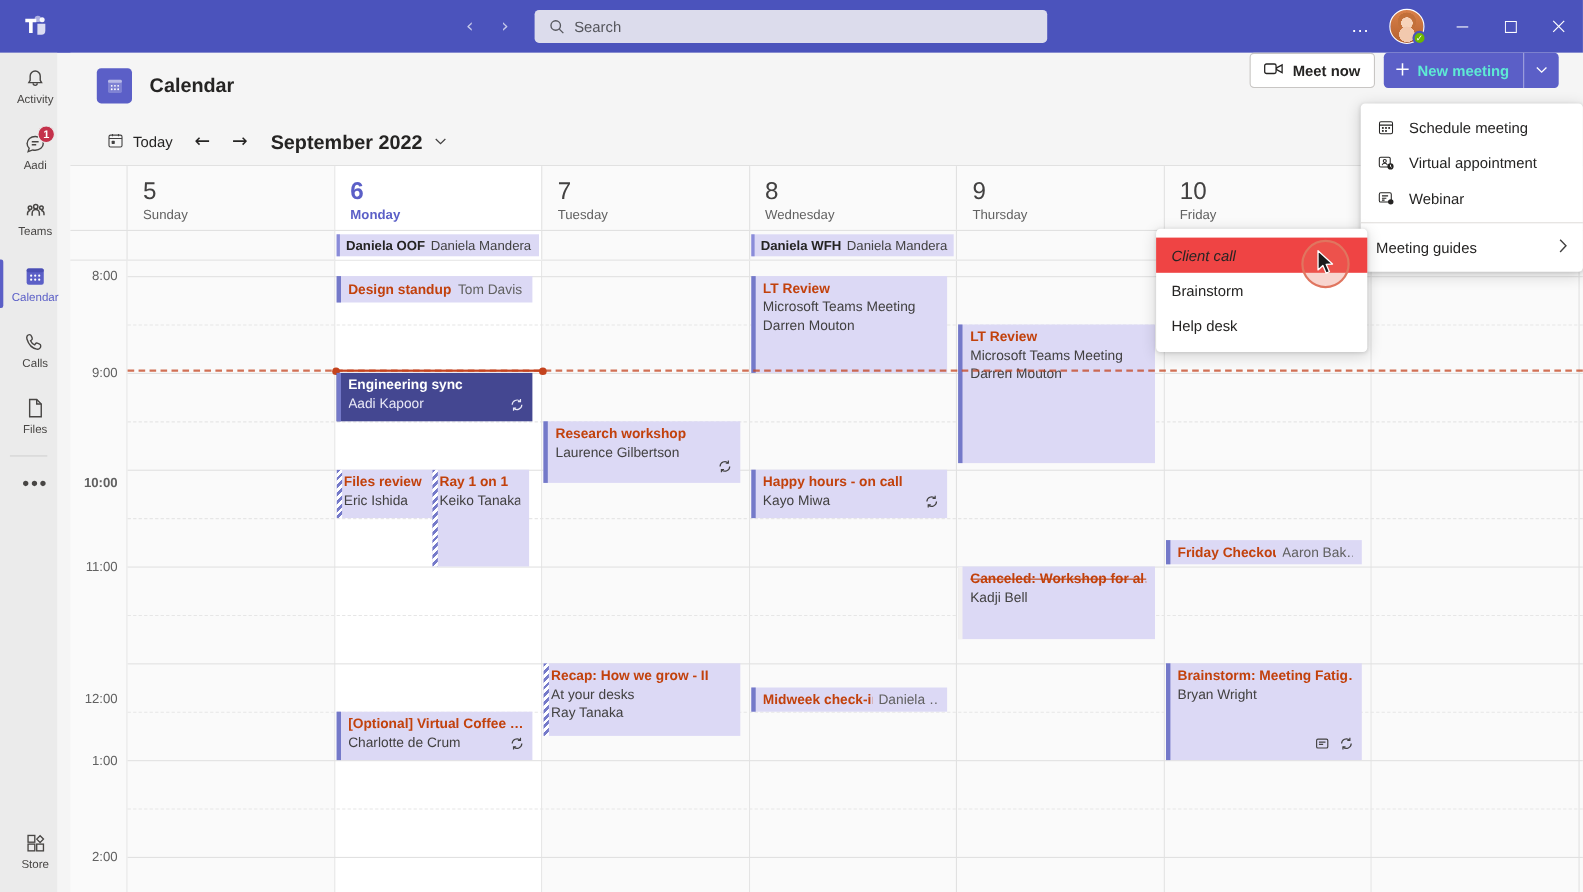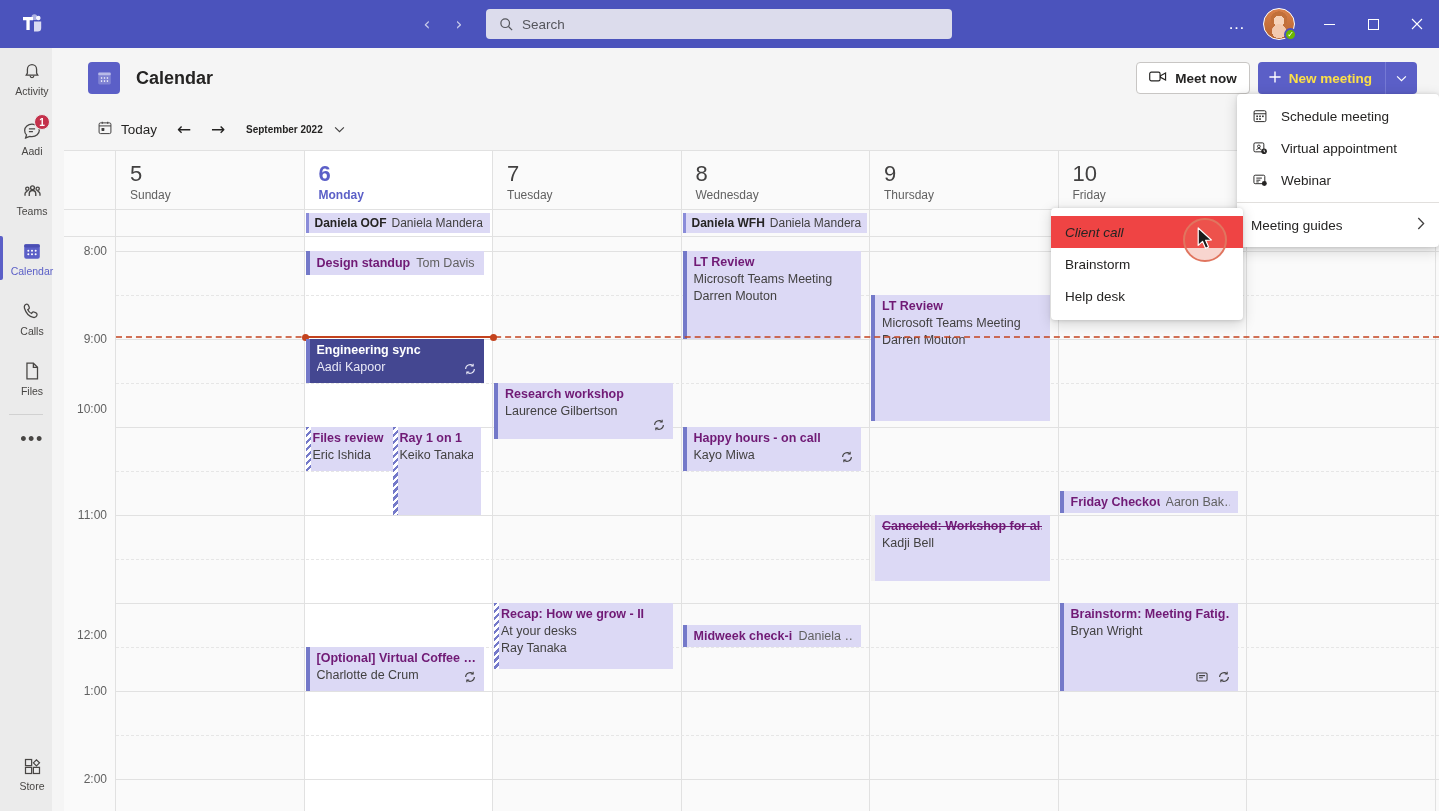--- a/index.html
+++ b/index.html
@@ -120,30 +120,30 @@
     display: flex; align-items: center; padding-left: 24px;
   }
   .page-icon {
     width: 32px; height: 32px; border-radius: 4px; background: #5b5fc7;
     display: flex; align-items: center; justify-content: center;
   }
   .page-title {
     font-size: 18px; font-weight: bold; color: #252423; margin-left: 16px;
   }
   .hdr-actions {
-    position: absolute; right: 22px; top: 14px; display: flex; align-items: center; gap: 8px;
+    position: absolute; right: 22px; top: 0; display: flex; align-items: center; gap: 8px;
   }
   .btn-meetnow {
     height: 32px; padding: 0 12px; border: 1px solid #c8c6c4; border-radius: 4px;
     background: #fff; display: flex; align-items: center; gap: 8px;
     font-size: 13.5px; font-weight: bold; color: #252423; cursor: pointer;
   }
   .btn-split { display: flex; }
   .btn-new {
-    height: 32px; padding: 0 13px 0 10px; background: #5b5fc7; color: #fde047;
+    height: 32px; padding: 0 13px 0 10px; background: #5b5fc7; color: #5eead4;
     border-radius: 4px 0 0 4px; display: flex; align-items: center; gap: 7px;
     font-size: 13.5px; font-weight: bold; cursor: pointer;
   }
   .btn-new-caret {
     height: 32px; width: 32px; background: #5b5fc7; color: #fff;
     border-radius: 0 4px 4px 0; border-left: 1px solid #7579d4;
     display: flex; align-items: center; justify-content: center; cursor: pointer;
     font-size: 11px;
   }
 
@@ -155,21 +155,21 @@
   .tb-today {
     height: 30px; padding: 0 9px; border-radius: 4px; display: flex; align-items: center;
     gap: 8px; font-size: 13.5px; color: #252423; cursor: pointer;
   }
   .tb-arrow {
     width: 32px; height: 30px; border-radius: 4px; display: flex;
     align-items: center; justify-content: center; color: #252423; cursor: pointer;
     font-size: 17px; font-family: "DejaVu Sans", sans-serif;
   }
   .tb-month {
-    margin-left: 10px; font-size: 10px; font-weight: bold; color: #252423;
+    margin-left: 10px; font-size: 18px; font-weight: bold; color: #252423;
     cursor: pointer; display: flex; align-items: center; gap: 11px;
   }
   .tb-month-caret { font-size: 11px; font-weight: normal; color: #424141; }
 
   
   .cal {
     position: absolute; left: 0; top: 102px; width: 1375px; height: 661px;
     background: #fafafa; border-top: 1px solid #e1e1e1;
   }
   .day-head-row {
@@ -244,21 +244,21 @@
     position: absolute; width: 7px; height: 7px; border-radius: 50%;
     background: #c4431e; z-index: 8;
   }
 
   
   .ev {
     position: absolute; background: #dcd9f5; border-left: 4px solid #7479c9;
     border-radius: 0; padding: 3px 8px 2px 7px; overflow: hidden; cursor: pointer;
     z-index: 4;
   }
-  .ev-title { font-size: 12.5px; font-weight: bold; color: #701a75; line-height: 17px;
+  .ev-title { font-size: 12.5px; font-weight: bold; color: #c2410c; line-height: 17px;
     white-space: nowrap; overflow: hidden; }
   .ev-sub { font-size: 12.5px; color: #424141; line-height: 17px; white-space: nowrap; overflow: hidden; }
   .ev.inline { padding-top: 2px; display: flex; align-items: center; gap: 6px; }
   .ev.inline .ev-sub { color: #616161; }
   .ev.current {
     background: #444791; border-left-color: #7479c9; z-index: 9;
   }
   .ev.current .ev-title { color: #ffffff; }
   .ev.current .ev-sub { color: #e8e8f6; }
   .ev.tentative {
@@ -575,21 +575,21 @@
       <div class="ad-cell"></div>
       <div class="ad-cell"></div>
       <div class="ad-cell"></div>
     </div>
 
     <div class="grid-body">
       <div class="grid-inner" id="grid-inner">
         <div class="hour-gutter" id="hour-gutter">
             <div class="hour-label" style="top: 14px;">8:00</div>
             <div class="hour-label" style="top: 102px;">9:00</div>
-            <div class="hour-label" style="top: 172px;">10:00</div>
+            <div class="hour-label" style="top: 202px; font-weight: bold;">10:00</div>
             <div class="hour-label" style="top: 278px;">11:00</div>
             <div class="hour-label" style="top: 366px; margin-top: 32px;">12:00</div>
             <div class="hour-label" style="top: 454px;">1:00</div>
             <div class="hour-label" style="top: 542px;">2:00</div>
           </div>
       <div class="col" style="left: 52px;"></div>
           <div class="col today" style="left: 240.5px;"></div>
           <div class="col" style="left: 429px;"></div>
           <div class="col" style="left: 617.5px;"></div>
           <div class="col" style="left: 806px;"></div>

